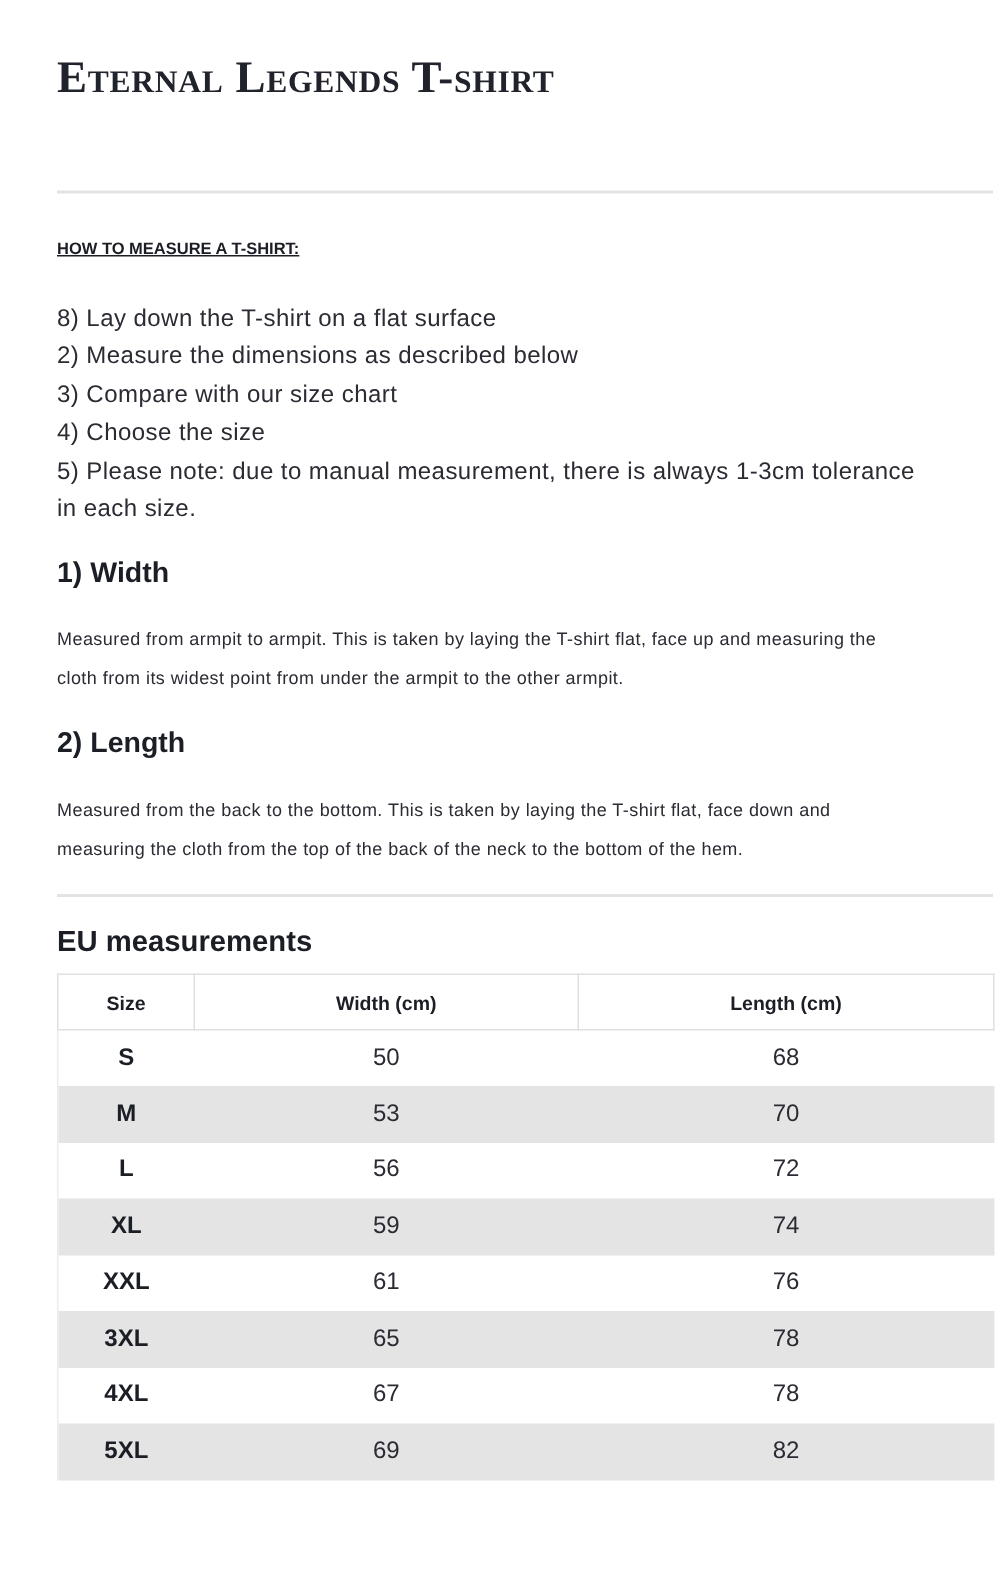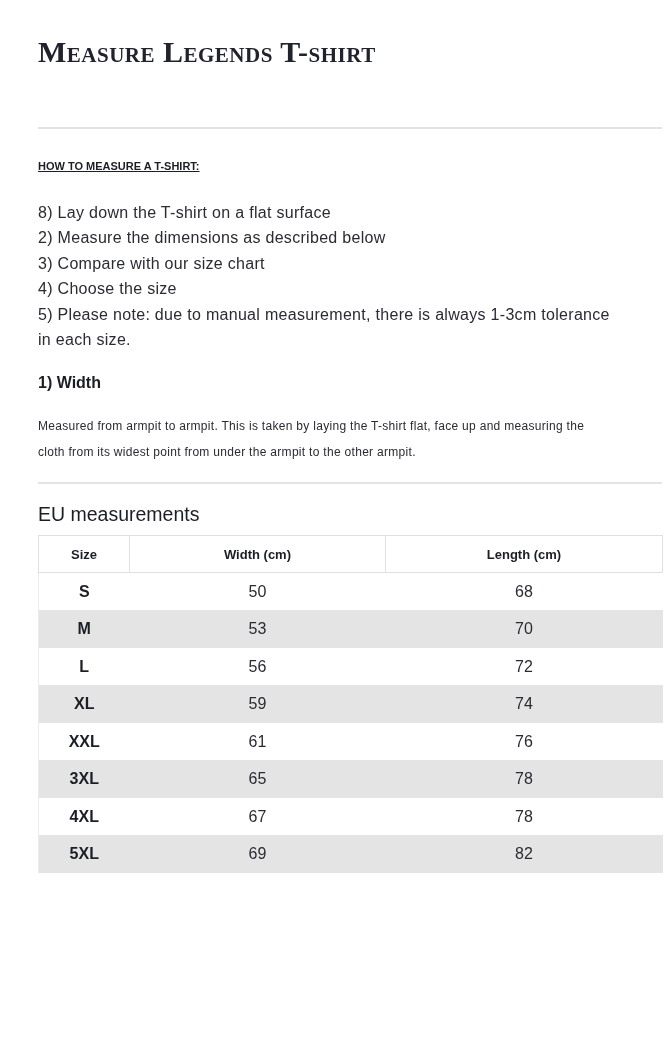--- a/index.html
+++ b/index.html
@@ -34,34 +34,34 @@
   .divider.top{margin-top:59px;}
   .divider.mid{margin-top:17px;}
 
   .section-heading{
     font-size:11px;font-weight:700;line-height:22px;
     color:var(--heading);
     margin:26px 0 0 0;
     text-decoration:underline;
   }
   .sub-heading{
-    font-size:16px;font-weight:700;line-height:22px;
+    font-size:19px;font-weight:700;line-height:22px;
     color:var(--heading);
     margin:20px 0 0 0;
   }
   .steps{margin-top:23px;max-width:576px;}
   .step{font-size:16px;line-height:25.4px;letter-spacing:0.3px;}
   .para{
     font-size:12px;line-height:25.4px;letter-spacing:0.3px;
     max-width:576px;margin:20px 0 0 0;
   }
   .para.length{margin-top:21px;}
 
   .chart-title{
-    font-size:19.5px;font-weight:400;line-height:24px;
+    font-size:19.5px;font-weight:700;line-height:24px;
     color:var(--heading);
     margin:18px 0 0 0;
   }
 
   table.size-chart{
     border-collapse:collapse;
     width:624px;
     margin-top:9px;
     table-layout:fixed;
   }
@@ -79,40 +79,44 @@
   }
   .size-chart tbody td:first-child{border-left:1px solid #ececec;font-weight:700;color:var(--heading);}
   .size-chart tbody tr:nth-child(even){background:var(--stripe);}
 </style>
 </head>
 <body>
 
 <div class="page">
   <div class="content">
 
-    <h1 class="product-title">Measure Legends T-shirt</h1>
+    <h1 class="product-title">Eternal Legends T-shirt</h1>
 
     <div class="divider top"></div>
 
     <section>
       <h2 class="section-heading">HOW TO MEASURE A T-SHIRT:</h2>
       <div class="steps">
         <div class="step">8) Lay down the T-shirt on a flat surface</div>
         <div class="step">2) Measure the dimensions as described below</div>
         <div class="step">3) Compare with our size chart</div>
         <div class="step">4) Choose the size</div>
         <div class="step">5) Please note: due to manual measurement, there is always 1-3cm tolerance in each size.</div>
       </div>
     </section>
 
     <section>
       <h3 class="sub-heading">1) Width</h3>
       <p class="para">Measured from armpit to armpit. This is taken by laying the T-shirt flat, face up and measuring the cloth from its widest point from under the armpit to the other armpit.</p>
     </section>
 
+    <section>
+      <h3 class="sub-heading">2) Length</h3>
+      <p class="para length">Measured from the back to the bottom. This is taken by laying the T-shirt flat, face down and measuring the cloth from the top of the back of the neck to the bottom of the hem.</p>
+    </section>
 
     <div class="divider mid"></div>
 
     <section>
       <h2 class="chart-title">EU measurements</h2>
       <table class="size-chart">
         <colgroup>
           <col class="c-size">
             <col class="c-width">
             <col class="c-length">

